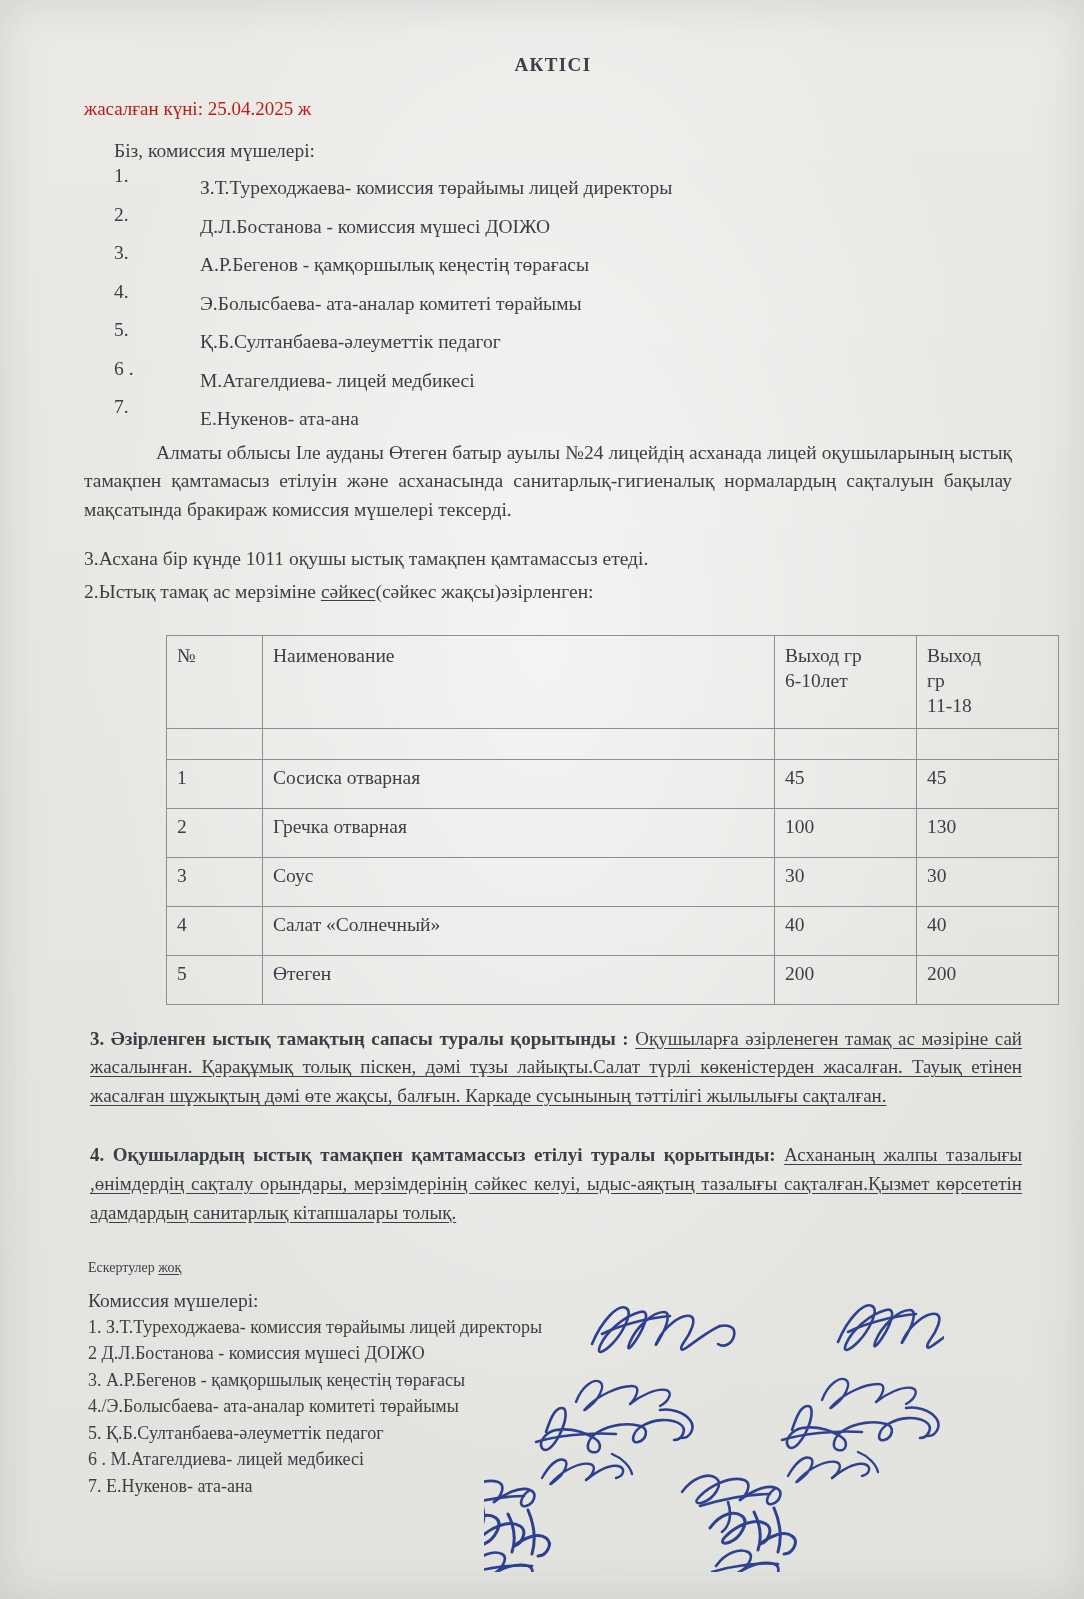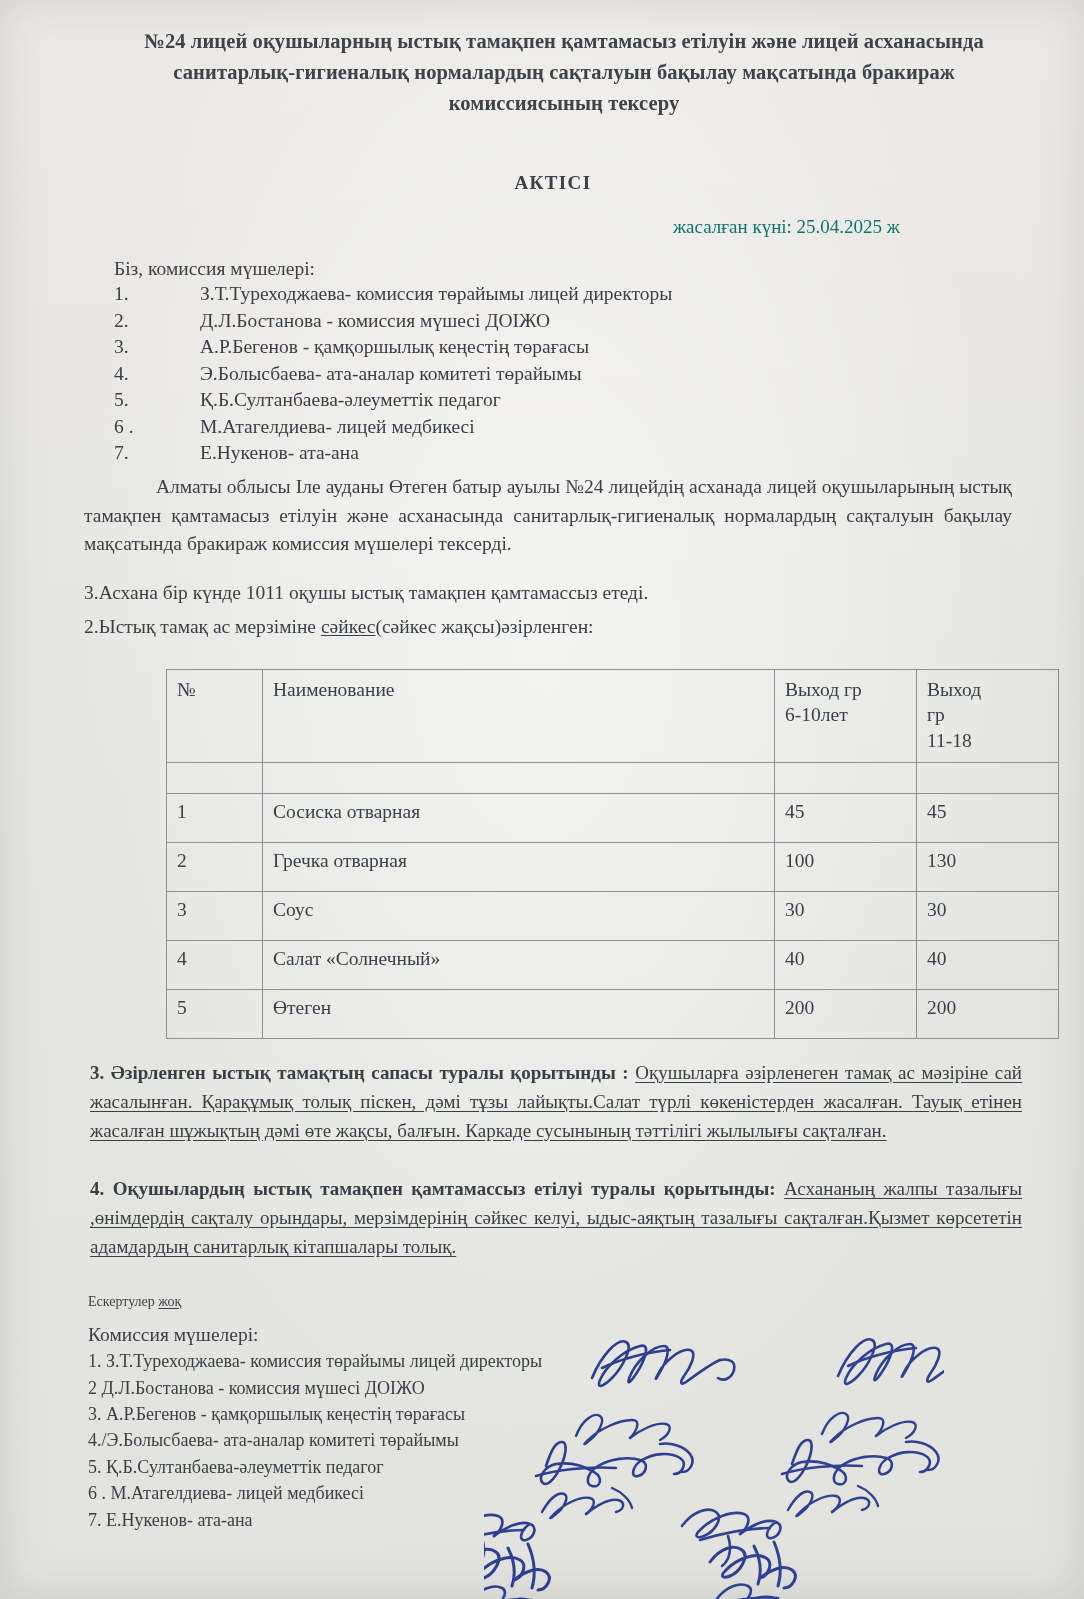--- a/index.html
+++ b/index.html
@@ -53,25 +53,24 @@
   .act-word {
     text-align: center;
     font-weight: bold;
     font-size: 19px;
     letter-spacing: 1.4px;
     margin-top: 54px;
     color: #3a4047;
   }
 
   .date-line {
-    text-align: right;
     font-size: 19px;
     margin-top: 22px;
     padding-right: 122px;
-    color: #0f766e;
+    color: #b91c1c;
   }
 
   .intro-label {
     font-size: 19.5px;
     margin-top: 20px;
     padding-left: 30px;
   }
 
   .member-list {
     list-style: none;
@@ -81,21 +80,21 @@
   .member-row {
     display: flex;
     font-size: 19.5px;
     line-height: 1.36;
     padding-left: 30px;
   }
   .member-num {
     width: 86px;
     flex: 0 0 86px;
   }
-  .member-name { flex: 1; }
+  .member-name { flex: 1; margin-top: 12px; }
 
   .body-para {
     font-size: 19.5px;
     line-height: 1.47;
     text-align: justify;
     text-justify: inter-word;
     text-indent: 72px;
     margin-top: 6px;
     padding-right: 10px;
   }
@@ -180,25 +179,20 @@
   }
 </style>
 </head>
 <body>
 
 <div class="paper-tint"></div>
 <div class="edge-shadow"></div>
 
 <div class="page">
 
-  <div class="doc-title">
-    <span>№24 лицей оқушыларның ыстық тамақпен қамтамасыз етілуін және лицей асханасында</span><br>
-    <span>санитарлық-гигиеналық нормалардың сақталуын бақылау мақсатында бракираж</span><br>
-    <span>комиссиясының тексеру</span>
-  </div>
 
   <div class="act-word">АКТІСІ</div>
 
   <div class="date-line">жасалған күні: 25.04.2025 ж</div>
 
   <div class="intro-label">Біз, комиссия мүшелері:</div>
 
   <ul class="member-list">
     <li class="member-row">
       <span class="member-num">1.</span>

